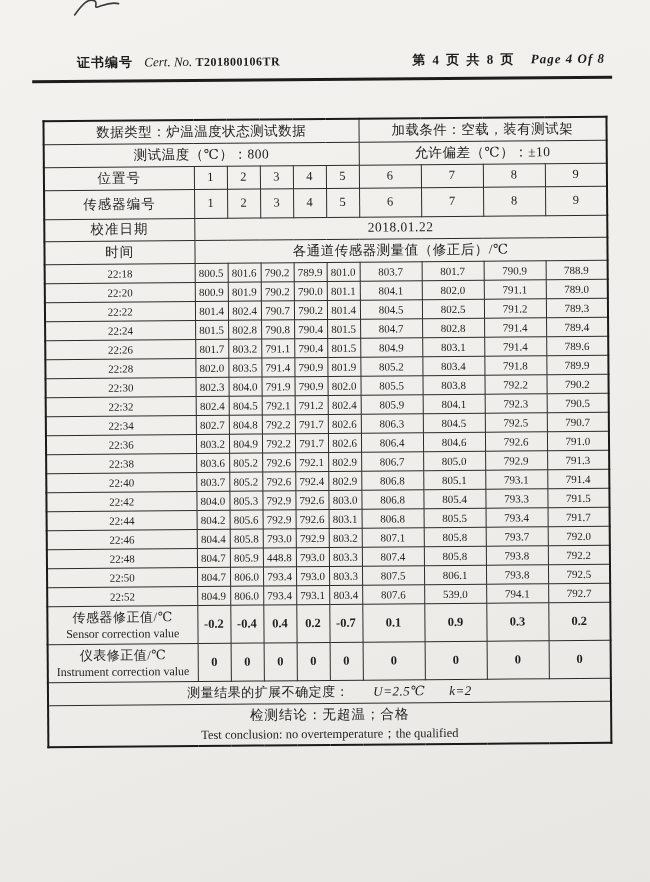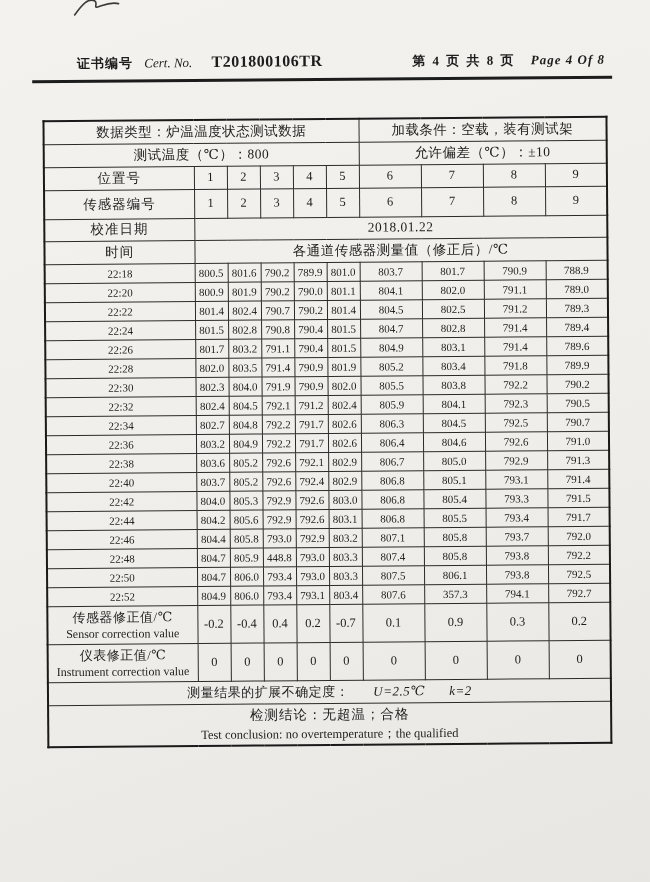--- a/index.html
+++ b/index.html
@@ -27,22 +27,22 @@
     top: 52px;
     left: 48px;
     right: 42px;
     display: flex;
     justify-content: space-between;
     align-items: baseline;
     font-size: 13px;
     white-space: nowrap;
   }
   .hdr-left .zh-label { font-weight: 700; letter-spacing: 1px; margin-left: 32px; }
-  .hdr-left .en-label { font-style: italic; margin: 0 16px 0 8px; }
-  .hdr-left .cert-no  { font-weight: 700; font-size: 16px; letter-spacing: 0.5px; }
+  .hdr-left .en-label { font-style: italic; margin: 0 0 0 8px; }
+  .hdr-left .cert-no  { font-weight: 700; font-size: 12px; letter-spacing: 0.5px; }
   .hdr-right .zh-page { font-weight: 700; letter-spacing: 2px; }
   .hdr-right .en-page { font-style: italic; font-weight: 700; margin-left: 12px; letter-spacing: 1px; }
   .header-rule {
     position: absolute;
     top: 78px;
     left: 35px;
     right: 35px;
     height: 3px;
     background: #1c1c1c;
   }
@@ -81,21 +81,21 @@
   tr.uncert-row    { height: 23px; }
   tr.concl-row     { height: 42px; }
   .meta-cell  { font-size: 13.5px; letter-spacing: 0.5px; }
   .label-cell { font-size: 13.5px; letter-spacing: 1px; }
   .num-cell   { font-size: 12.5px; }
   .date-cell, .chan-cell { font-size: 13.5px; letter-spacing: 0.5px; }
   .time-cell  { font-size: 11px; line-height: 18px; }
   .val-cell   { font-size: 11px; line-height: 18px; }
   .corr-label .zh { font-size: 13px; line-height: 17px; letter-spacing: 0.5px; }
   .corr-label .en { font-size: 12px; line-height: 16px; }
-  .corr-val   { font-size: 12.5px; }
+  .corr-val   { font-size: 12.5px; font-weight: bold; }
   .uncert-cell { font-size: 13px; letter-spacing: 0.5px; }
   .uncert-cell .uval, .uncert-cell .kval { font-style: italic; margin-left: 24px; }
   .concl-cell .zh { font-size: 13.5px; line-height: 20px; letter-spacing: 1px; }
   .concl-cell .en { font-size: 12.5px; line-height: 18px; }
 </style>
 </head>
 <body>
 
 <div class="sheet">
 
@@ -377,21 +377,21 @@
           <td class="val-cell">792.5</td>
         </tr>
         <tr class="reading-row">
           <td class="time-cell">22:52</td>
           <td class="val-cell">804.9</td>
           <td class="val-cell">806.0</td>
           <td class="val-cell">793.4</td>
           <td class="val-cell">793.1</td>
           <td class="val-cell">803.4</td>
           <td class="val-cell">807.6</td>
-          <td class="val-cell">357.3</td>
+          <td class="val-cell">539.0</td>
           <td class="val-cell">794.1</td>
           <td class="val-cell">792.7</td>
         </tr>
         <tr class="corr-row">
         <td class="corr-label">
           <div class="zh">传感器修正值/℃</div>
           <div class="en">Sensor correction value</div>
         </td>
       <td class="corr-val">-0.2</td>
           <td class="corr-val">-0.4</td>

